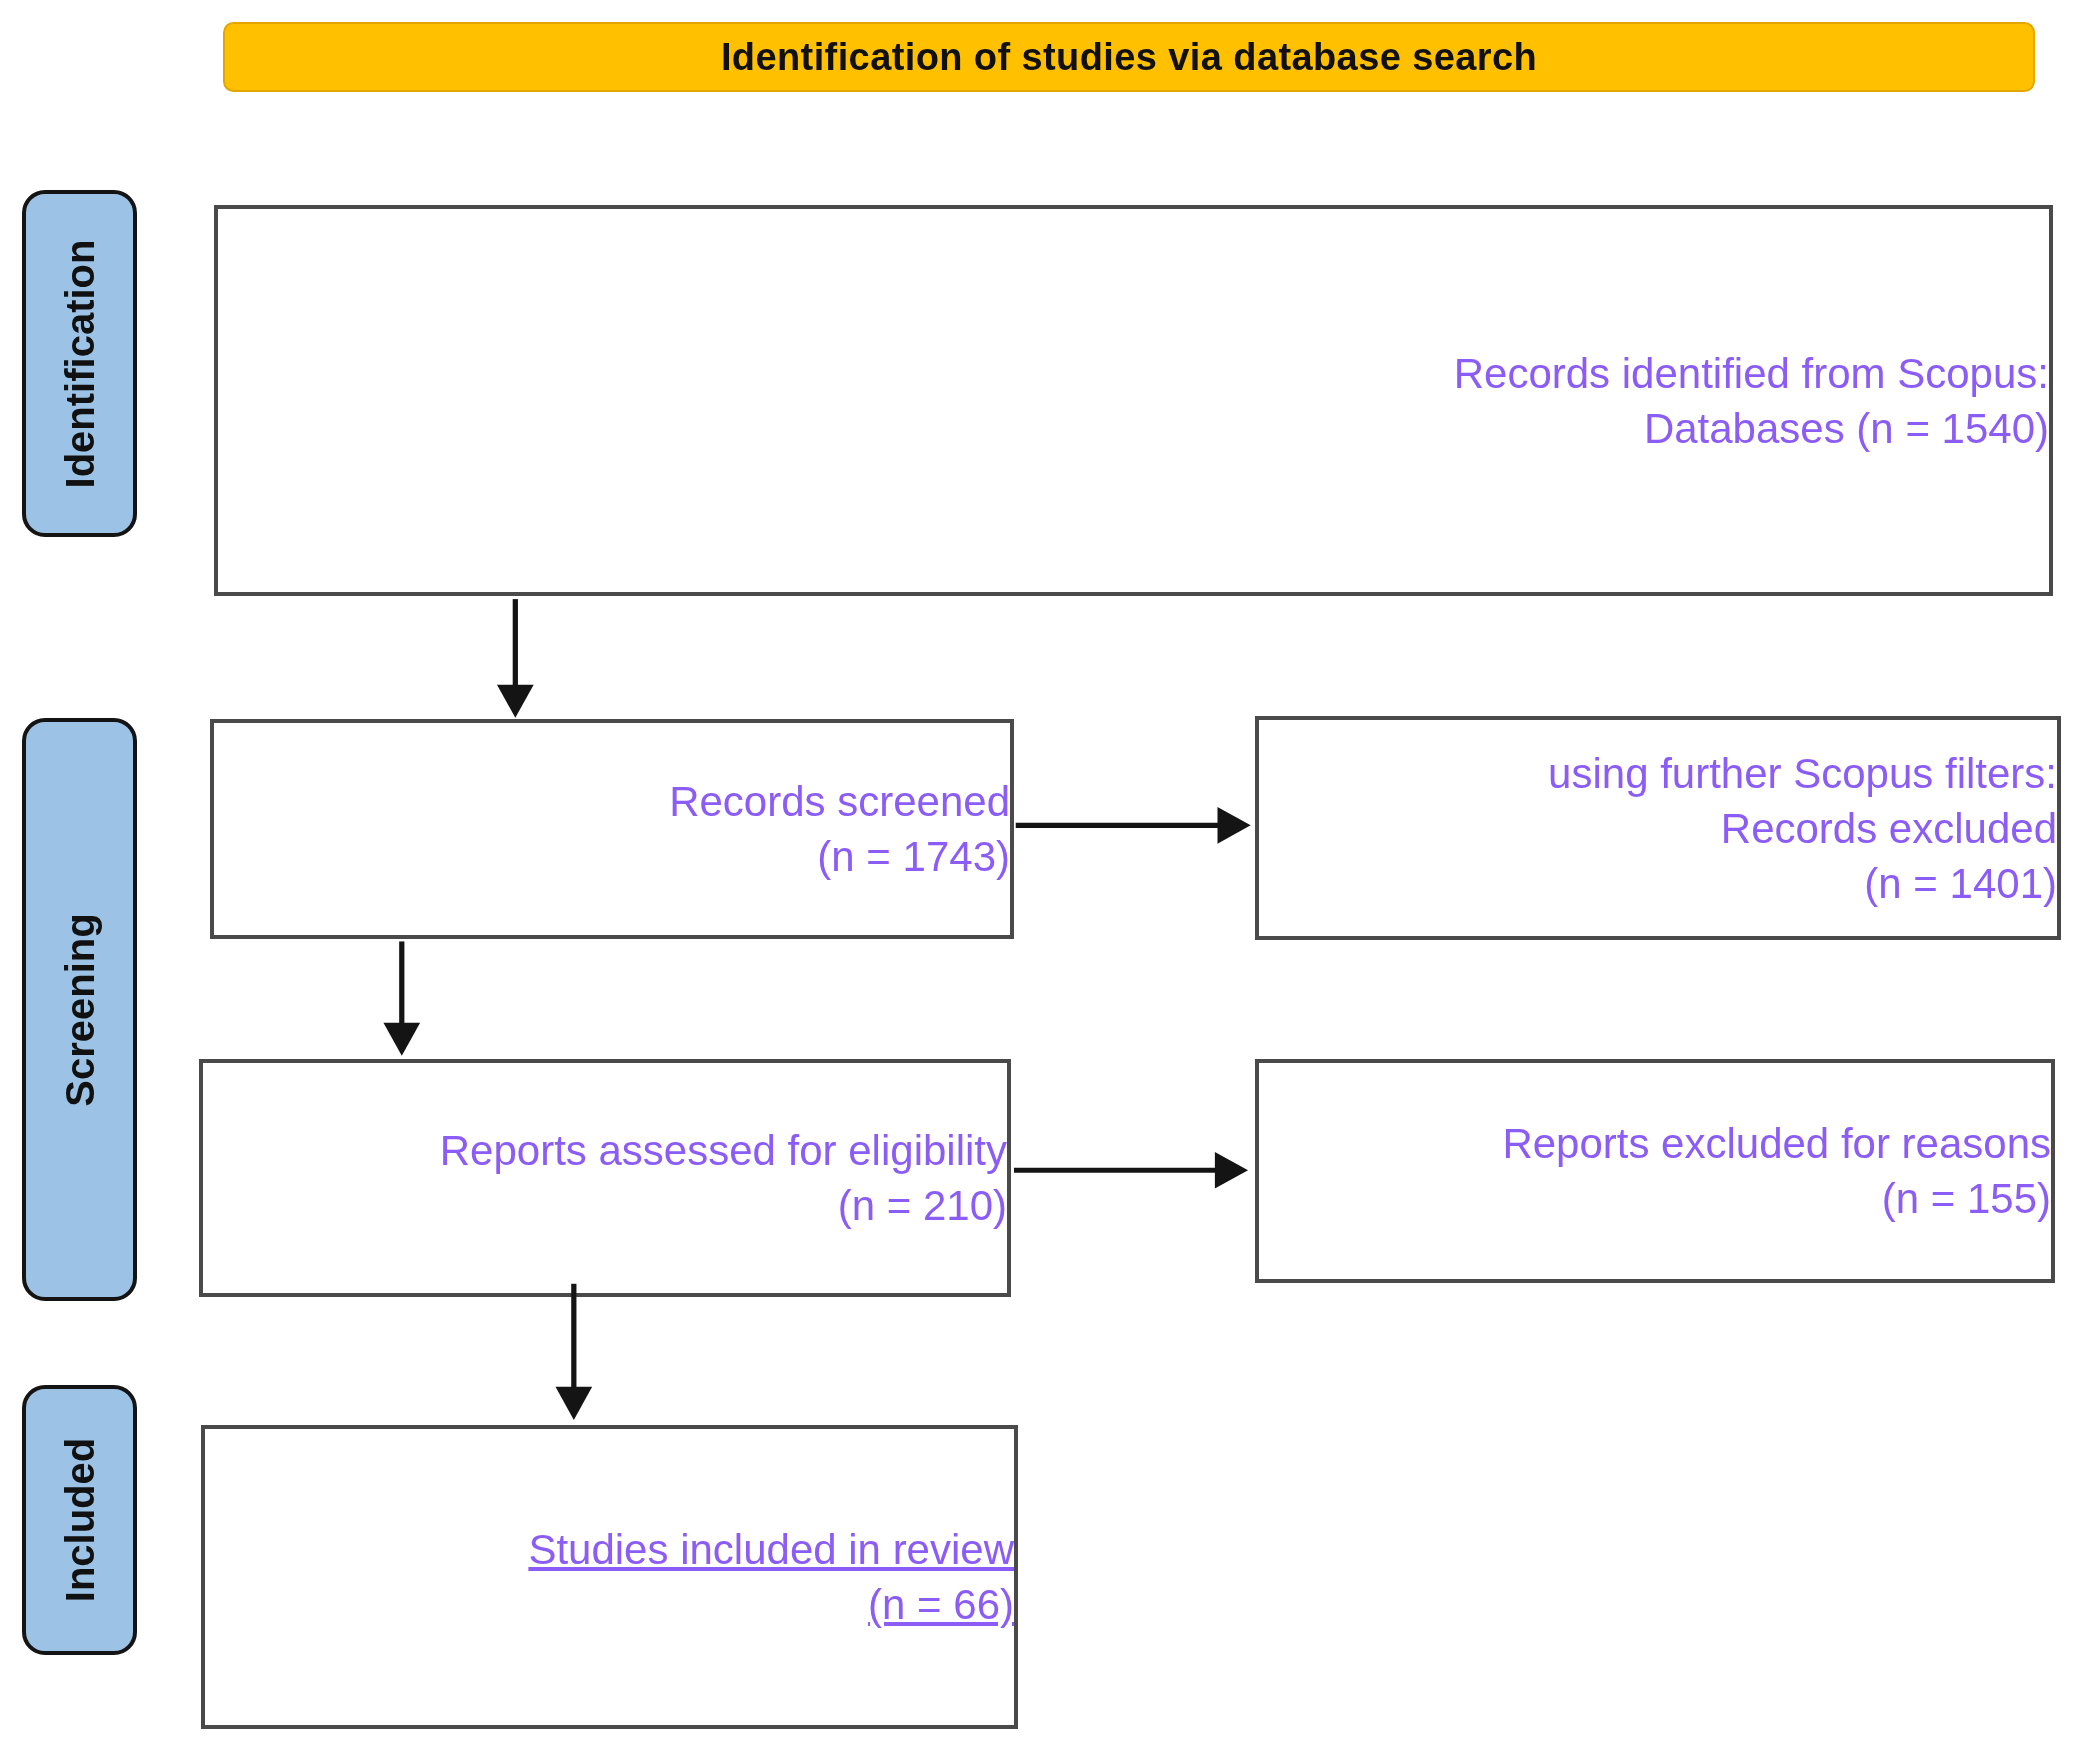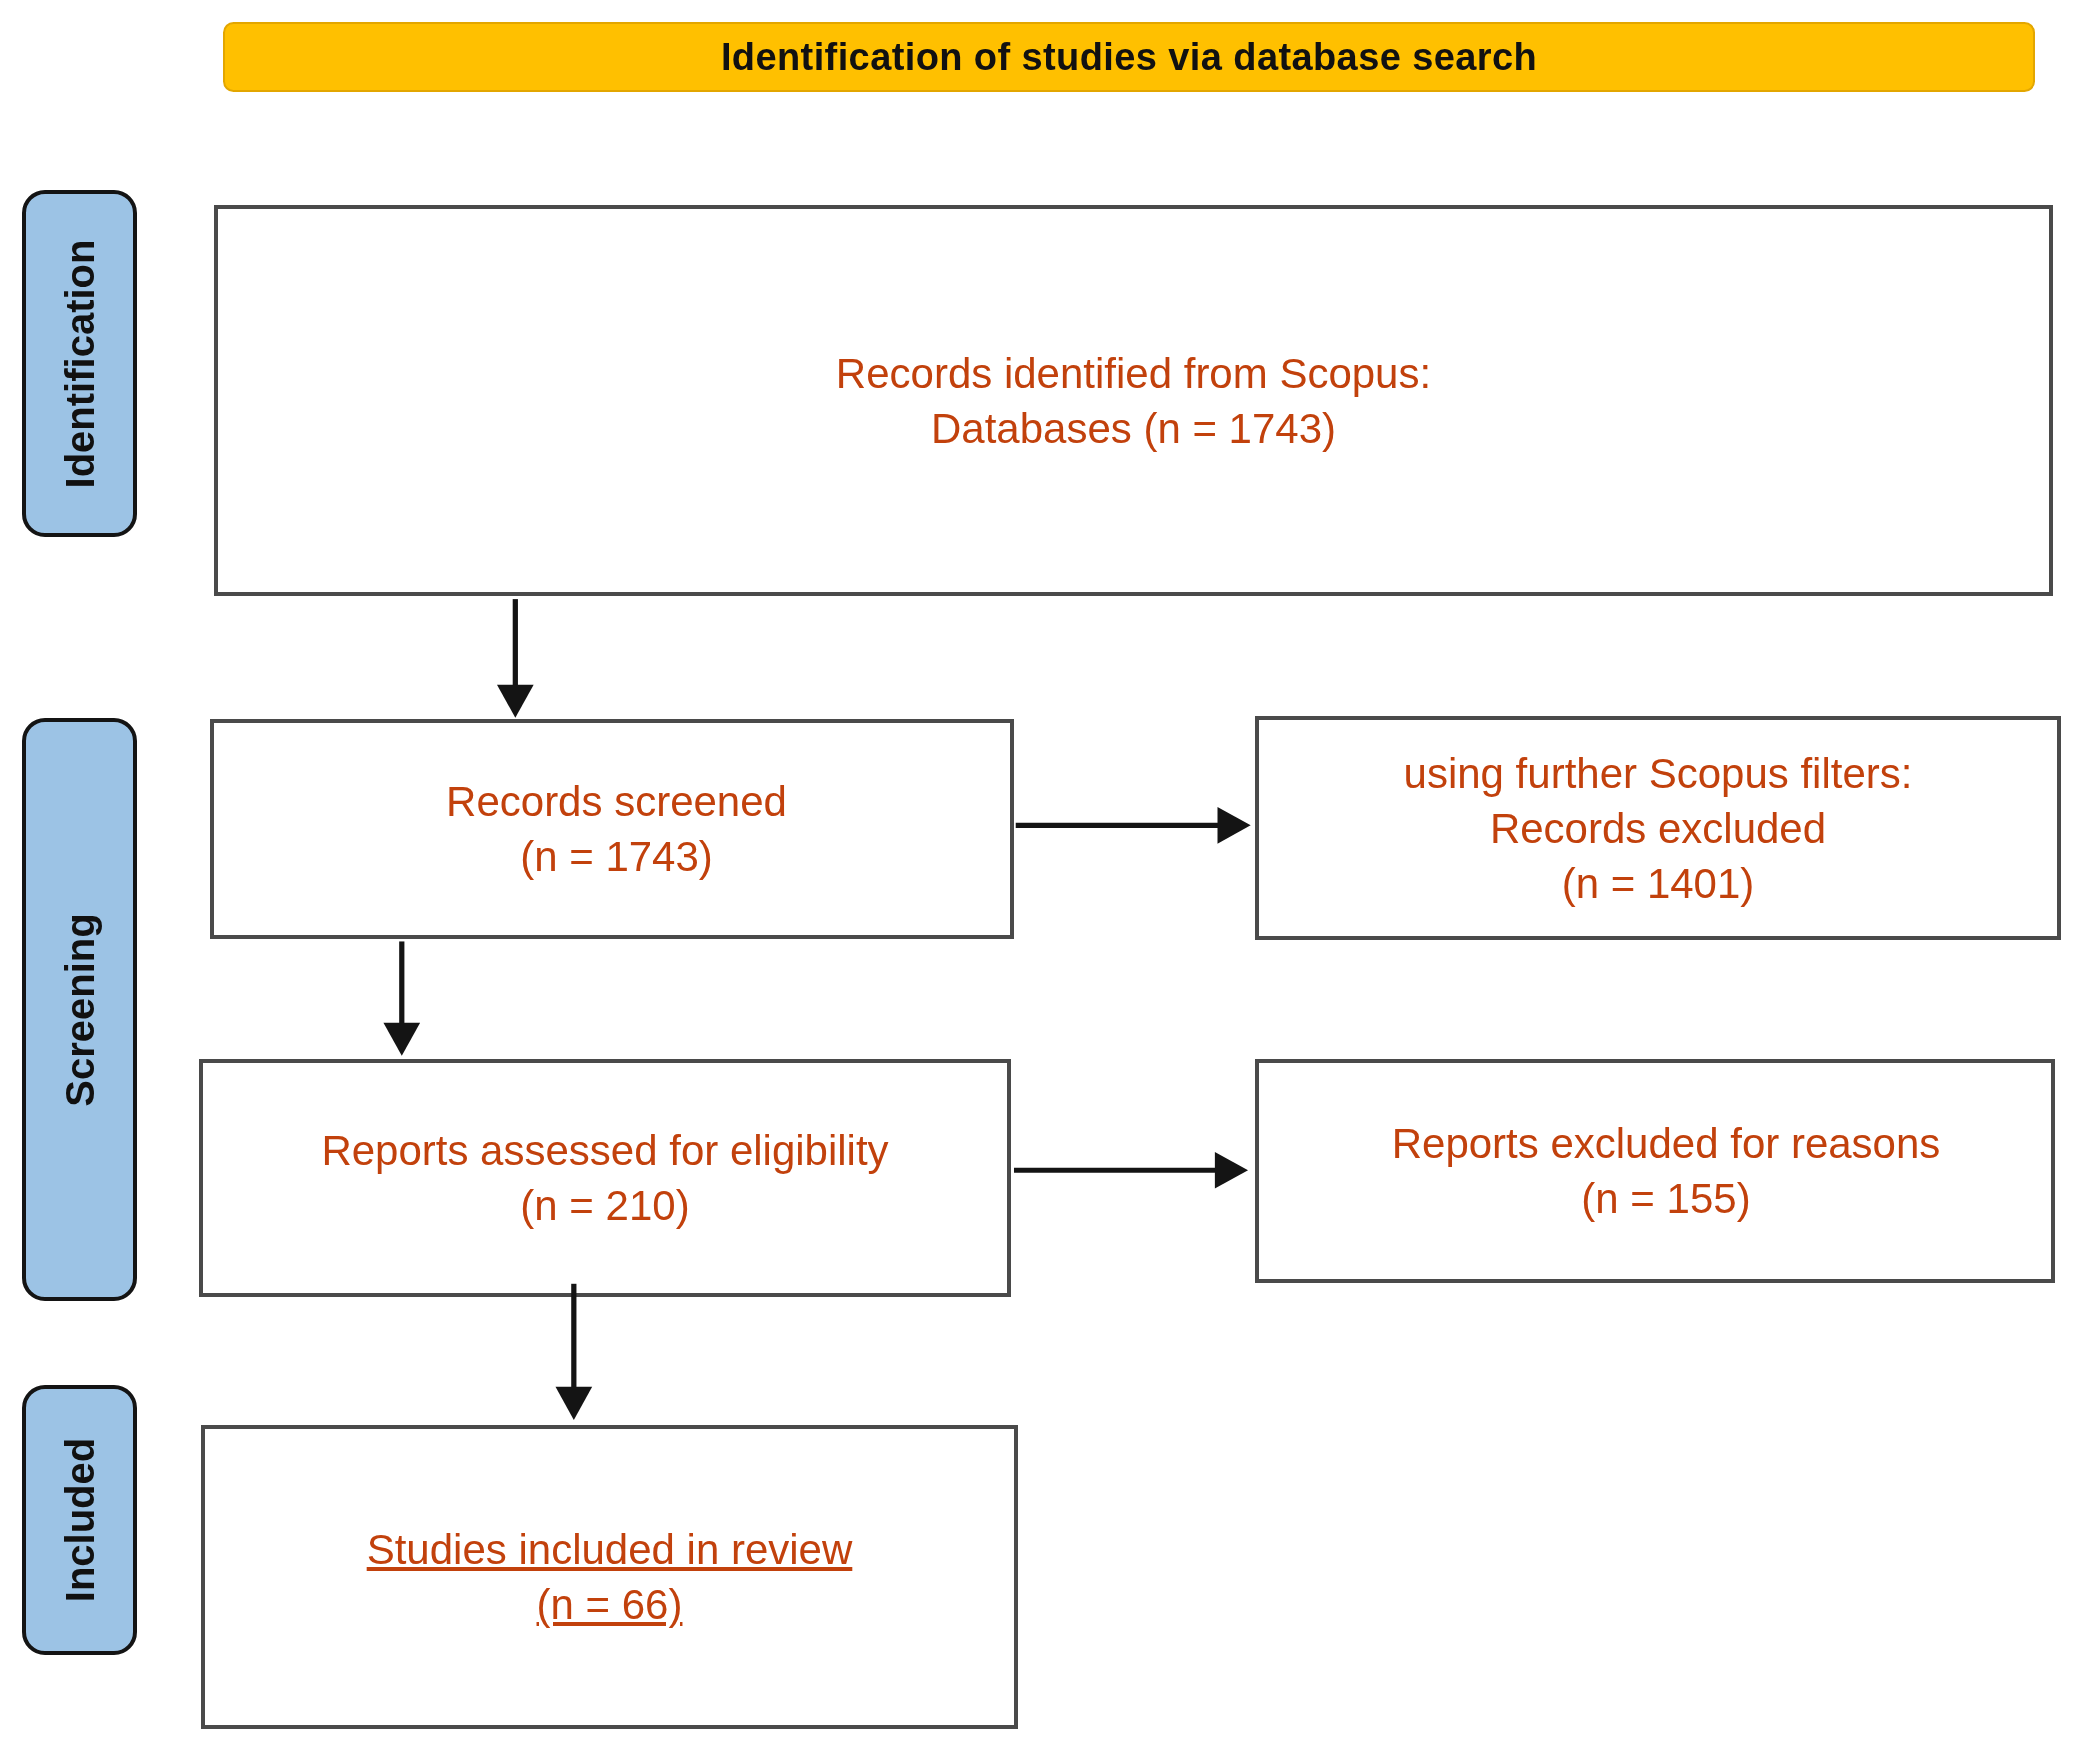--- a/index.html
+++ b/index.html
@@ -53,26 +53,26 @@
   .stage.identification { top: 190px;  height: 347px; }
   .stage.screening      { top: 718px;  height: 583px; }
   .stage.included       { top: 1385px; height: 270px; }
   .node {
     position: absolute;
     background: #ffffff;
     border: 4.4px solid #4A4A4A;
     box-sizing: border-box;
     display: flex;
     flex-direction: column;
-    align-items: center;
+    align-items: flex-end;
     justify-content: center;
     text-align: center;
     font-size: 42px;
     line-height: 55px;
-    color: #c2410c;
+    color: #8b5cf6;
   }
   .node.identified       { left: 214px;  top: 205px;  width: 1839px; height: 391px; }
   .node.screened         { left: 210px;  top: 719px;  width: 804px;  height: 220px; padding-left: 9px; }
   .node.excluded-records { left: 1255px; top: 716px;  width: 806px;  height: 224px; }
   .node.assessed         { left: 199px;  top: 1059px; width: 812px;  height: 238px; }
   .node.excluded-reports { left: 1255px; top: 1059px; width: 800px;  height: 224px; padding-left: 22px; }
   .node.included-studies { left: 201px;  top: 1425px; width: 817px;  height: 304px; text-decoration: underline; }
   svg.arrows {
     position: absolute;
     left: 0; top: 0;
@@ -97,21 +97,21 @@
   </div>
   <div class="stage screening">
     <span>Screening</span>
   </div>
   <div class="stage included">
     <span>Included</span>
   </div>
 
   <div class="node identified">
     <div>Records identified from Scopus:</div>
-    <div>Databases (n = 1743)</div>
+    <div>Databases (n = 1540)</div>
   </div>
 
   <div class="node screened">
     <div>Records screened</div>
     <div>(n = 1743)</div>
   </div>
 
   <div class="node excluded-records">
     <div>using further Scopus filters:</div>
     <div>Records excluded</div>

